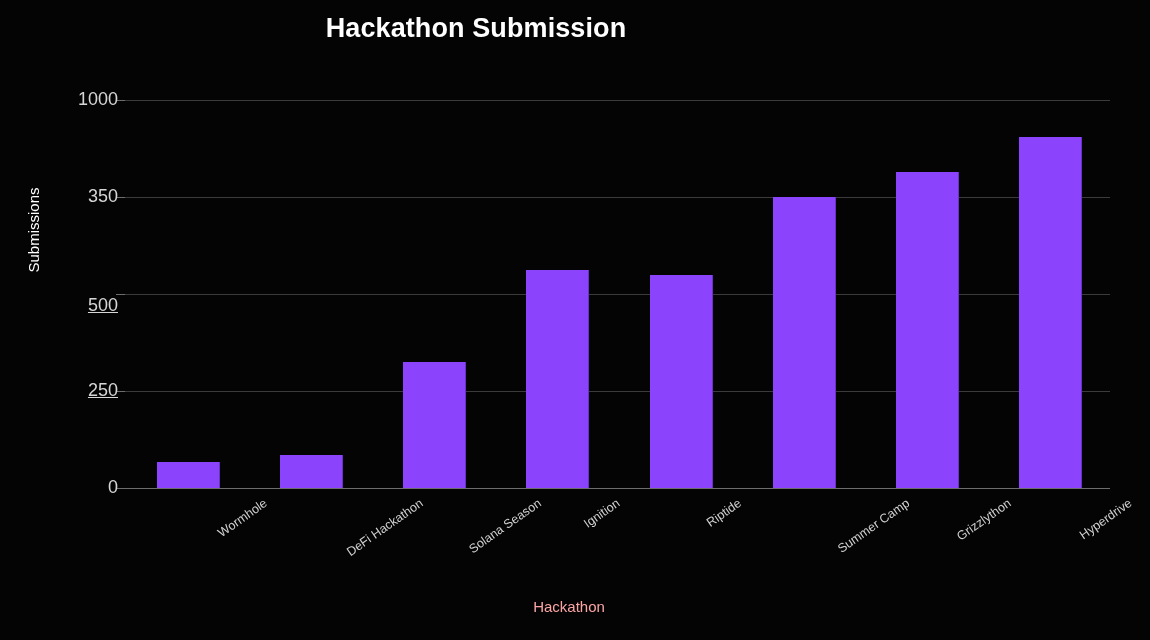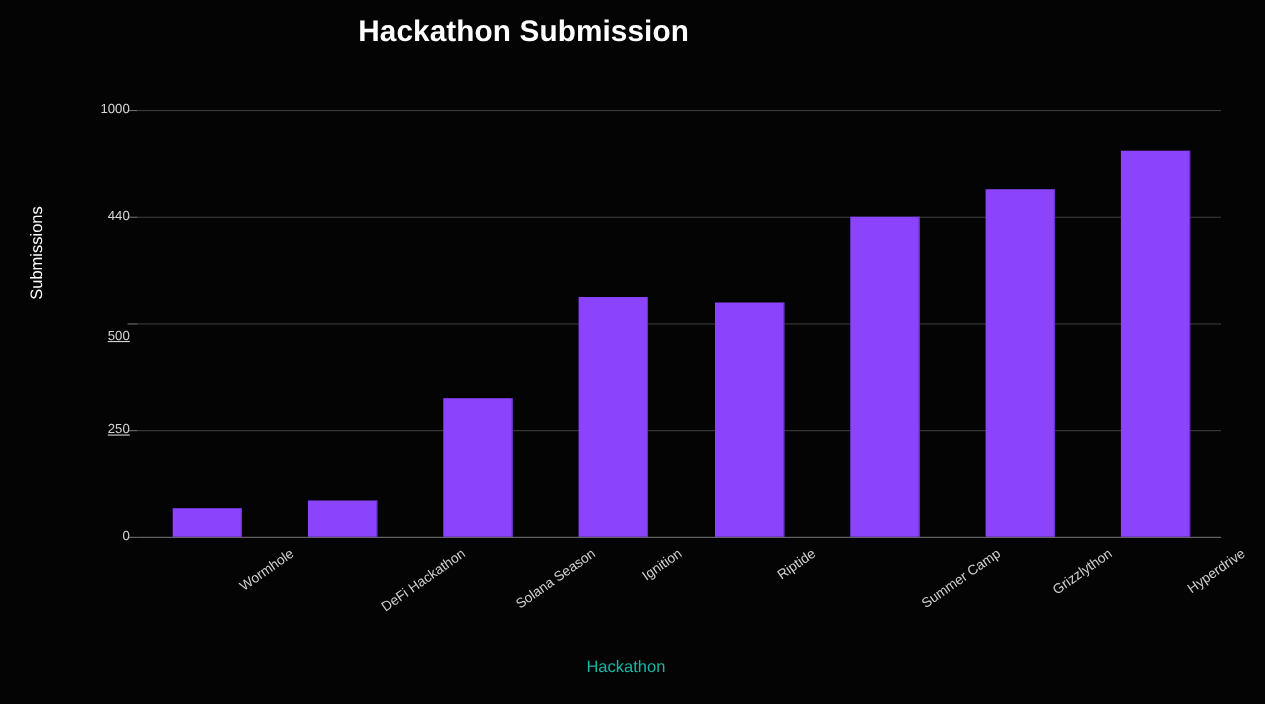--- a/index.html
+++ b/index.html
@@ -56,21 +56,21 @@
     background: #6d6d6d;
   }
 
   
   .ytick {
     position: absolute;
     right: 1032px;       
     width: 60px;
     text-align: right;
     color: #d6d6d6;
-    font-size: 12px;
+    font-size: 18px;
     line-height: 13px;
     white-space: nowrap;
   }
 
   
   .ytickmark {
     position: absolute;
     left: -9px;
     width: 9px;
     height: 1px;
@@ -124,21 +124,21 @@
     text-align: right;
   }
 
   
   .xaxis-title {
     position: absolute;
     top: 598px;
     left: 0;
     width: 1138px;
     text-align: center;
-    color: #14b8a6;
+    color: #fca5a5;
     font-size: 15px;
     white-space: nowrap;
   }
 </style>
 </head>
 <body>
 
 <div id="chart-root">
 
   <div class="chart-title">Hackathon Submission</div>
@@ -169,21 +169,21 @@
         <div class="bar" title="Summer Camp: 750" style="left: 647.688px; height: 291px; background: rgb(139, 68, 252);"></div>
         <div class="bar" title="Grizzlython: 815" style="left: 770.812px; height: 316.22px; background: rgb(139, 68, 252);"></div>
         <div class="bar" title="Hyperdrive: 905" style="left: 893.938px; height: 351.14px; background: rgb(139, 68, 252);"></div>
       </div>
   </div>
 
   <div id="yticks">
       <div class="ytick" style="top: 481px;">0</div>
       <div class="ytick" style="top: 384px; text-decoration: underline;">250</div>
       <div class="ytick" style="top: 299px; text-decoration: underline;">500</div>
-      <div class="ytick" style="top: 190px;">440</div>
+      <div class="ytick" style="top: 190px;">350</div>
       <div class="ytick" style="top: 93px;">1000</div>
     </div>
   <div id="xticks">
       <div class="xtick" style="left: 204.562px;">Wormhole</div>
       <div class="xtick" style="left: 327.688px;">DeFi Hackathon</div>
       <div class="xtick" style="left: 450.812px;">Solana Season</div>
       <div class="xtick" style="left: 573.938px;">Ignition</div>
       <div class="xtick" style="left: 697.062px;">Riptide</div>
       <div class="xtick" style="left: 820.188px;">Summer Camp</div>
       <div class="xtick" style="left: 943.312px;">Grizzlython</div>

